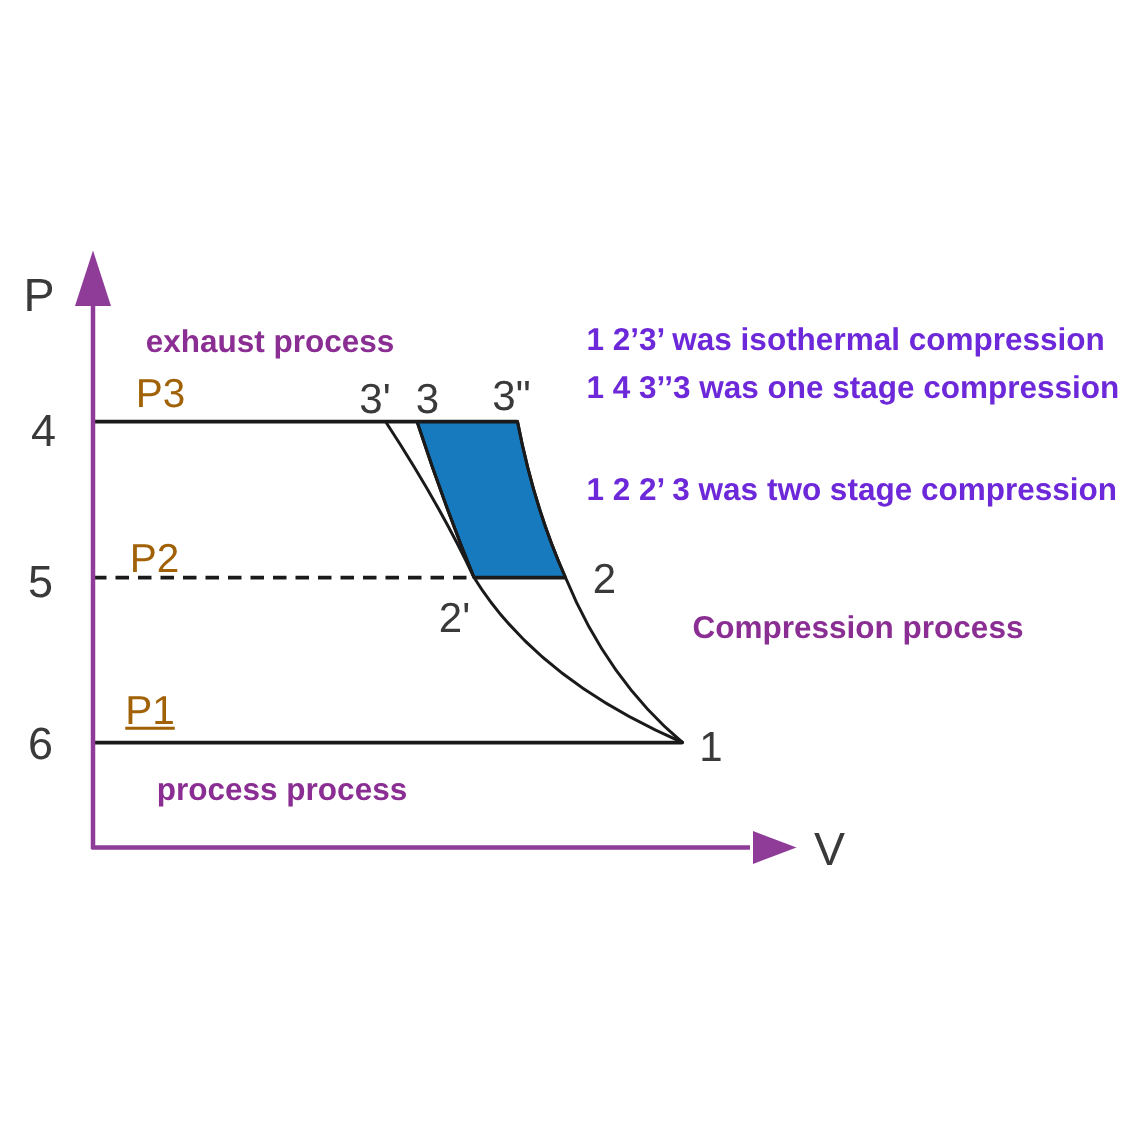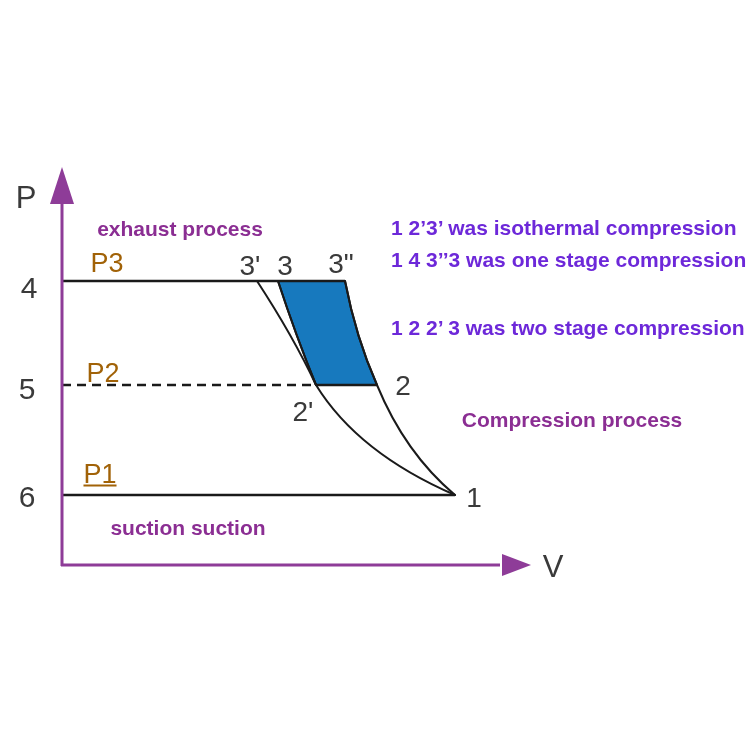--- a/index.html
+++ b/index.html
@@ -69,21 +69,21 @@
   <div class="lbl bluelbl" style="left:100px; top:474px;text-decoration:underline;">P1</div>
 
   <div class="lbl dark" style="left:250px; top:266px;">3'</div>
   <div class="lbl dark" style="left:285px; top:266px;">3</div>
   <div class="lbl dark" style="left:341px; top:264px;">3"</div>
   <div class="lbl dark" style="left:403px; top:386px;">2</div>
   <div class="lbl dark" style="left:303px; top:412px;">2'</div>
   <div class="lbl dark" style="left:474px; top:498px;">1</div>
 
   <div class="lbl purplebold" style="left:180px; top:228px;">exhaust process</div>
-  <div class="lbl purplebold" style="left:188px; top:527px;">suction suction</div>
+  <div class="lbl purplebold" style="left:188px; top:527px;">process process</div>
   <div class="lbl purplebold" style="left:526px; top:419px;margin-left:46px;">Compression process</div>
 
   <div>
     <div class="legend-line" style="left:391px; top:227px;">1 2’3’ was isothermal compression</div>
     <div class="legend-line" style="left:391px; top:259px;">1 4 3’’3 was one stage compression</div>
     <div class="legend-line" style="left:391px; top:291px;margin-top:36px;">1 2 2’ 3 was two stage compression</div>
   </div>
 
 </div>
 

